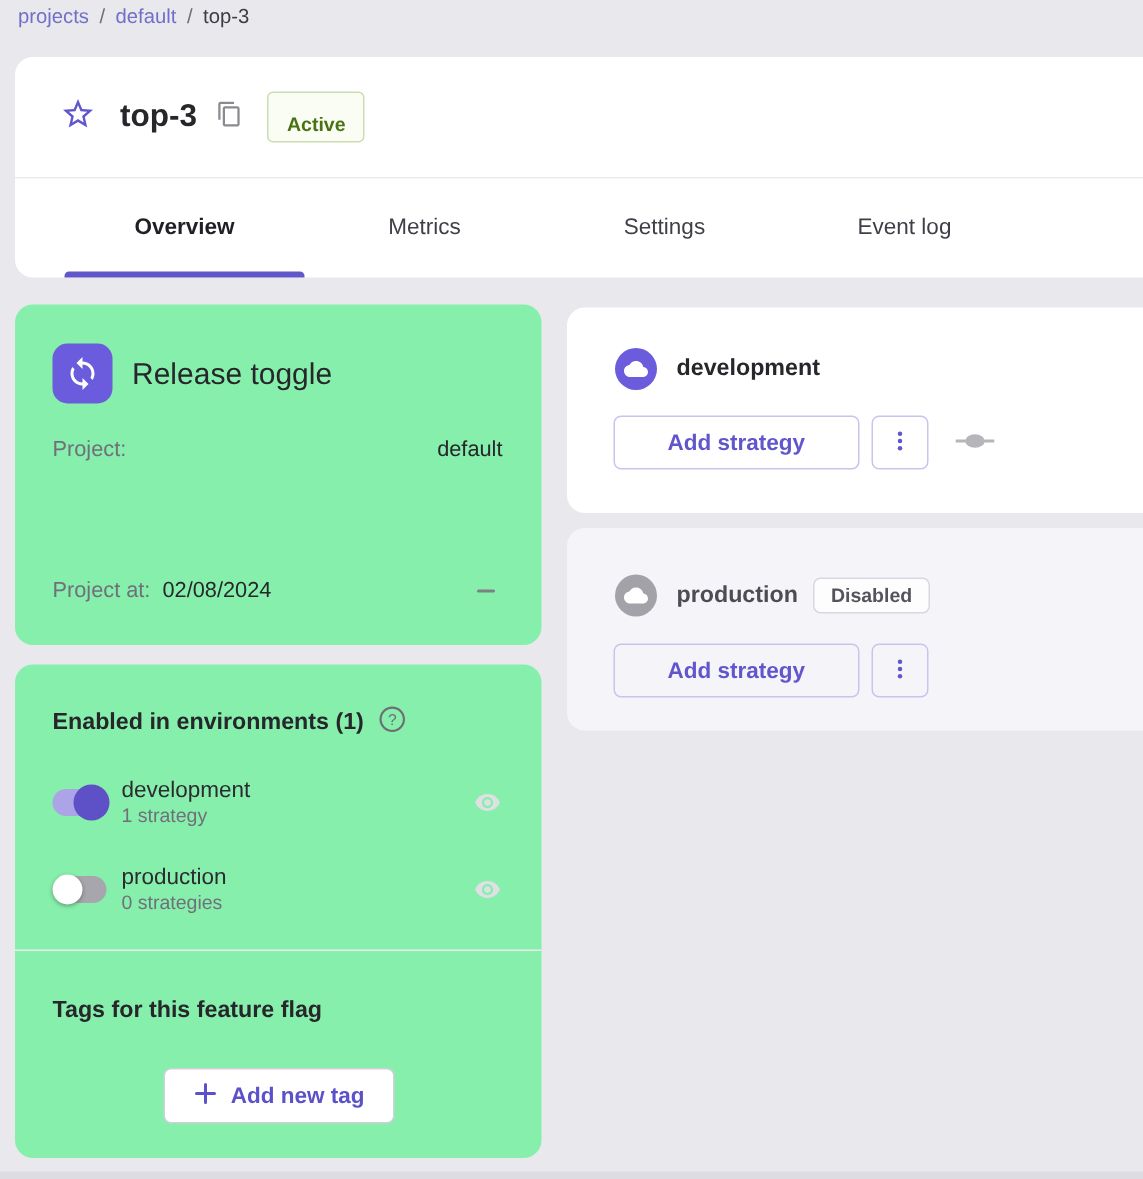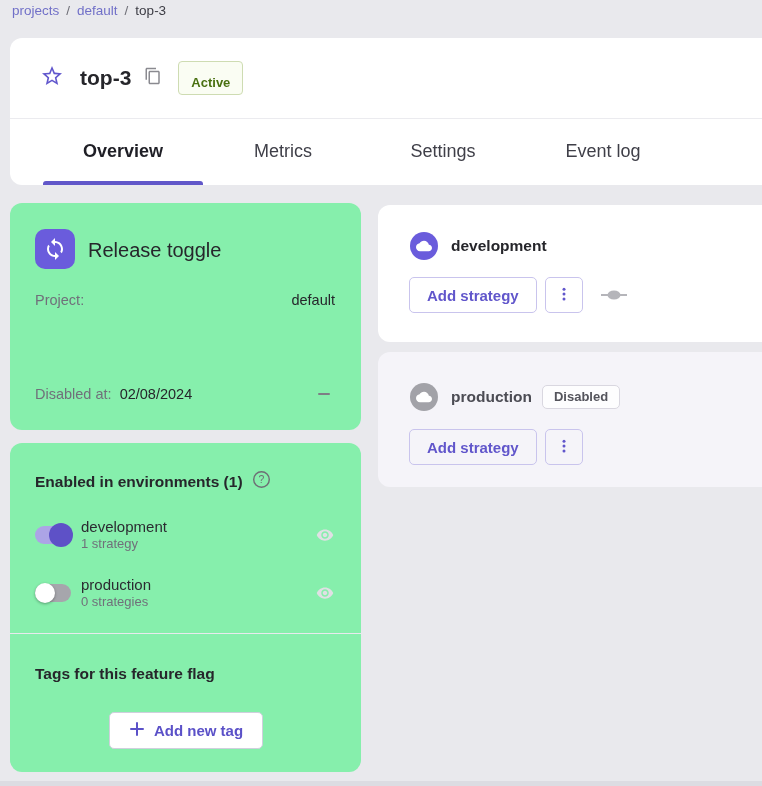--- a/index.html
+++ b/index.html
@@ -22,21 +22,21 @@
   .star-btn { width:24px; height:24px; margin-right:16px; display:flex; align-items:center; justify-content:center; cursor:pointer; }
   .flag-title { font-size:21px; color:#26262b; }
   .copy-btn { width:20px; height:20px; margin-left:12px; display:flex; align-items:center; justify-content:center; cursor:pointer; }
   .badge-active {
     margin-left:15px; padding:13px 12px 4px; border-radius:4px;
     background:#fafdf3; border:1px solid #cedcb2;
     color:#4a7112; font-size:13px; font-weight:bold;
   }
   .header-divider { position:absolute; left:0; right:0; top:80px; border-top:1px solid #ebebef; }
   .tabs { position:absolute; left:33px; top:80px; height:67px; display:flex; }
-  .tab { width:160px; display:flex; align-items:center; justify-content:center; font-size:18px; color:#3f3f48; position:relative; cursor:pointer; }
+  .tab { width:160px; display:flex; align-items:center; justify-content:center; font-size:15px; color:#3f3f48; position:relative; cursor:pointer; }
   .tab.active { font-weight:bold; color:#1f1f26; }
   .tab.active::after { content:""; position:absolute; left:0; right:0; bottom:0; height:4px; background:#6157c9; border-radius:3px 3px 0 0; }
 
   
   .card { position:absolute; background:#86efac; border-radius:12px; }
 
   
   .details-card { left:10px; top:203px; width:351px; height:227px; }
   .type-icon { position:absolute; left:25px; top:26px; width:40px; height:40px; border-radius:10px; background:#6a5cdc; display:flex; align-items:center; justify-content:center; }
   .type-title { position:absolute; left:78px; top:36px; font-size:20px; color:#26262b; }
@@ -95,21 +95,21 @@
     margin-left:10px; padding:3px 11px 4px; border-radius:5px;
     background:#fdfdfe; border:1px solid #d9d7e0;
     color:#54545c; font-size:13px; font-weight:bold;
   }
   .panel-actions { position:absolute; left:31px; display:flex; align-items:center; gap:8px; }
   .dev .panel-actions { top:72px; }
   .prod .panel-actions { top:77px; }
   .btn-outline {
     height:36px; background:transparent; border:1px solid #c9c4ed; border-radius:5px;
     color:#6156cb; font-size:15px; font-weight:bold; font-family:inherit;
-    padding:0 17px; cursor:pointer;
+    padding:0 35px; cursor:pointer;
   }
   .kebab-btn { width:38px; height:36px; background:transparent; border:1px solid #c9c4ed; border-radius:5px; display:flex; align-items:center; justify-content:center; cursor:pointer; }
   .connector { margin-left:10px; }
 
   
   .bottom-strip { position:absolute; left:0; right:0; bottom:0; height:5px; background:#dcdce2; }
 </style>
 </head>
 <body>
 
@@ -157,21 +157,21 @@
   </div>
   <div class="type-title">Release toggle</div>
 
   <div class="d-row project">
     <span class="d-label">Project:</span>
     <span class="d-value">default</span>
   </div>
 
 
   <div class="d-row created">
-    <span><span class="d-label">Disabled at:</span>&nbsp;
+    <span><span class="d-label">Project at:</span>&nbsp;
     <span class="d-value">02/08/2024</span></span>
     <span class="icon-btn">
       <span class="minus-glyph"></span>
     </span>
   </div>
 </section>
 
 <section class="card env-card">
   <div class="env-heading">
     <span class="env-heading-text">Enabled in environments (1)</span>

